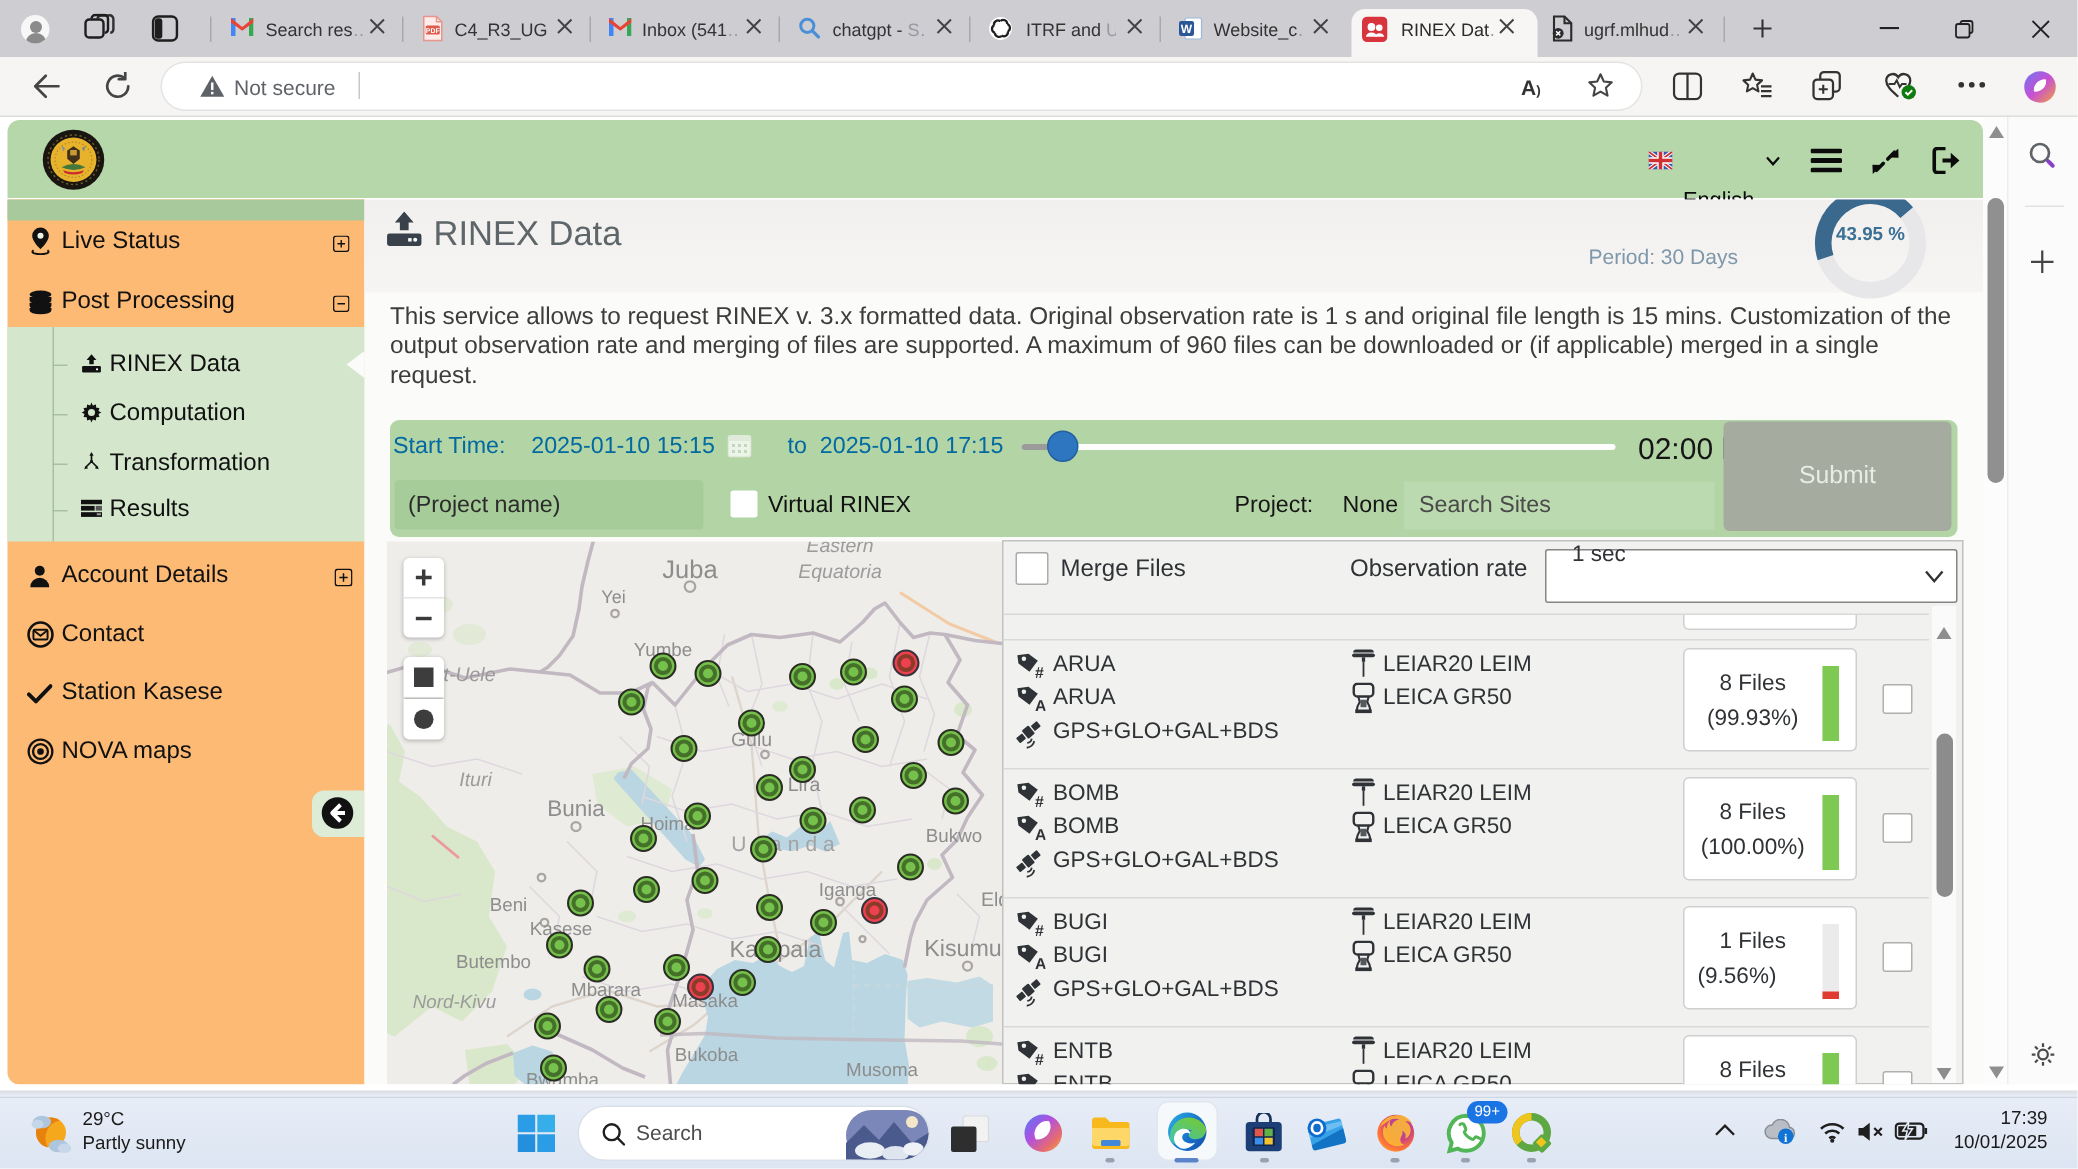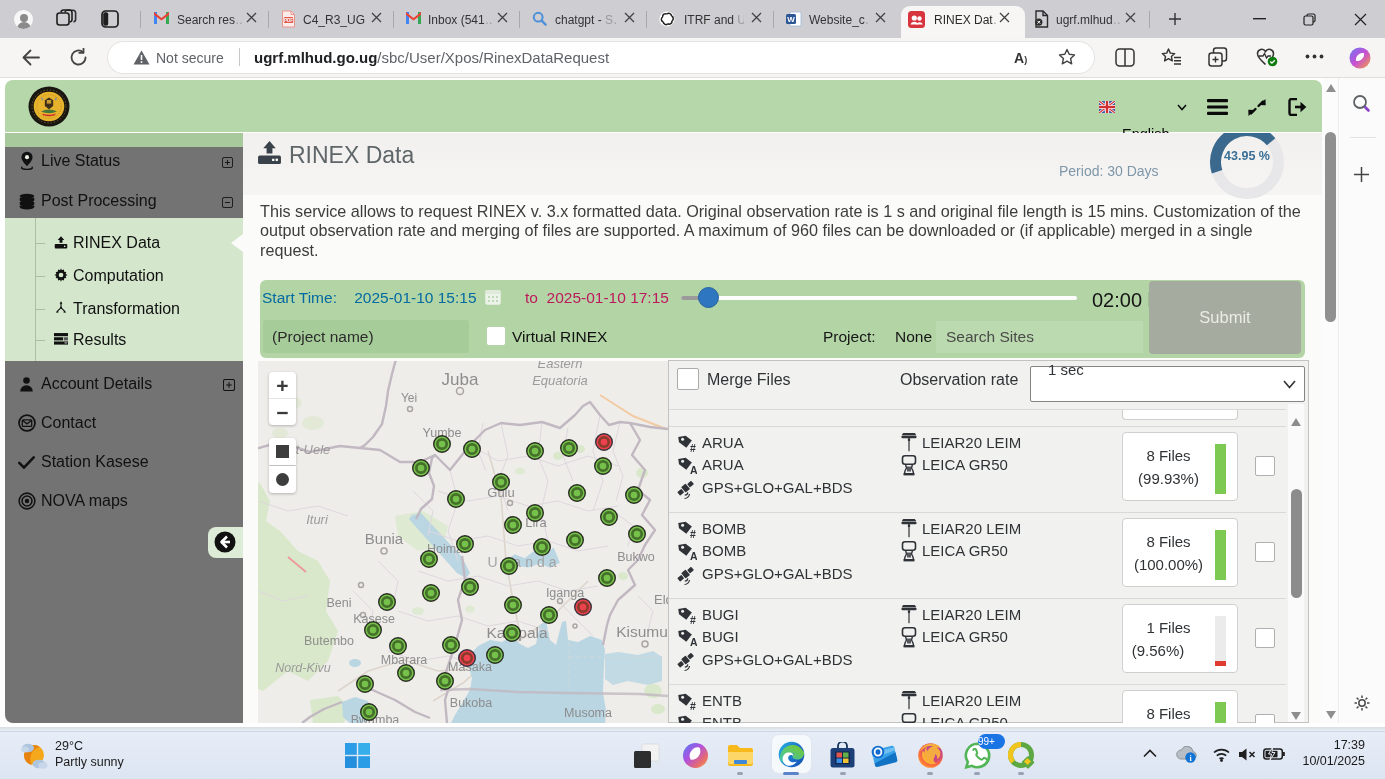--- a/index.html
+++ b/index.html
@@ -11,21 +11,21 @@
 .tab { position:absolute; top:9px; height:24px; font-size:12px; color:#333; white-space:nowrap; overflow:hidden; }
 .tabsep { position:absolute; top:11px; width:1px; height:17px; background:#a9a8ad; }
 .tx { position:absolute; top:12px; width:11px; height:11px; }
 .tx svg { display:block; }
 #activetab { position:absolute; left:901px; top:6px; width:124px; height:32px; background:#f7f6f5; border-radius:9px 9px 0 0; }
 
 #taskbar { position:absolute; left:0; top:731px; width:1385px; height:48px; background:linear-gradient(#e7edf7,#dce5f2); border-top:1px solid #ced6e4; }
 
 #page { position:absolute; left:0; top:78px; width:1322px; height:645px; background:#fff; overflow:hidden; }
 #sitehead { position:absolute; left:5px; top:2px; width:1317px; height:52px; background:#b5d7aa; border-radius:8px 8px 0 0; }
-#sidebar { position:absolute; left:5px; top:55px; width:238px; height:590px; background:#737373; border-radius:0 0 0 8px; font-size:16px; color:#111; }
+#sidebar { position:absolute; left:5px; top:55px; width:238px; height:590px; background:#fdba74; border-radius:0 0 0 8px; font-size:16px; color:#111; }
 #content { position:absolute; left:243px; top:55px; width:1079px; height:590px; background:#fbfbfa; overflow:hidden; }
 
 #scrollbar { position:absolute; left:1322px; top:78px; width:16px; height:645px; background:#fcfcfc; }
 #esidebar { position:absolute; left:1338px; top:78px; width:47px; height:645px; background:#fbfbfb; border-left:1px solid #ededed; }
 </style>
 </head>
 <body>
 <div id="tabbar">
 
   <div class="abs" style="left:14px;top:10px;width:19px;height:19px;border-radius:50%;background:#f7f7f7;overflow:hidden;">
@@ -186,21 +186,20 @@
     </svg>
 
   <div class="abs" style="left:108px;top:4px;width:986px;height:31px;background:#fff;border-radius:16px;box-shadow:0 0 0 1px #e4e3e2;"></div>
   <svg class="abs" style="left:133px;top:12px" width="17" height="15" viewBox="0 0 17 15">
       <path d="M8.5 0.5 L16.5 14.5 H0.5 Z" fill="#5f6368"></path>
       <rect x="7.7" y="5" width="1.6" height="5" fill="#fff"></rect>
       <rect x="7.7" y="11.2" width="1.6" height="1.7" fill="#fff"></rect>
     </svg>
   <div class="abs" style="left:156px;top:12px;font-size:14px;color:#5f6368;">Not secure</div>
   <div class="abs" style="left:239px;top:10px;width:1px;height:18px;background:#c8c7c6;"></div>
-  <div class="abs" style="left:254px;top:11px;font-size:15px;color:#202124;"><b>ugrf.mlhud.go.ug</b><span style="color:#5f6368">/sbc/User/Xpos/RinexDataRequest</span></div>
 
   <div class="abs" style="left:1014px;top:12px;font-size:14px;color:#333;font-weight:bold;">A<span style="font-size:9px;">)</span></div>
   <svg class="abs" style="left:1058px;top:10px" width="18" height="18" viewBox="0 0 18 18">
       <path d="M9 1.5 L11.2 6.3 L16.5 6.9 L12.6 10.5 L13.7 15.8 L9 13.1 L4.3 15.8 L5.4 10.5 L1.5 6.9 L6.8 6.3 Z" fill="none" stroke="#444" stroke-width="1.4" stroke-linejoin="round"></path>
     </svg>
 
   <svg class="abs" style="left:1115px;top:10px" width="20" height="19" viewBox="0 0 20 19">
       <rect x="1" y="1" width="18" height="17" rx="3.5" fill="none" stroke="#333" stroke-width="1.5"></rect>
       <path d="M10 1 V18" stroke="#333" stroke-width="1.5"></path>
       <path d="M7.2 7 L5 9.5 L7.2 12 M12.8 7 L15 9.5 L12.8 12" stroke="#333" stroke-width="1.4" fill="none" stroke-linecap="round" stroke-linejoin="round" opacity="0"></path>
@@ -406,21 +405,21 @@
         <rect x="0.5" y="1.5" width="15" height="3.5" fill="#dfeadb"></rect>
         <g fill="#c2d8bb">
           <rect x="3" y="7" width="2" height="2"></rect>
           <rect x="7" y="7" width="2" height="2"></rect>
           <rect x="11" y="7" width="2" height="2"></rect>
           <rect x="3" y="11" width="2" height="2"></rect>
           <rect x="7" y="11" width="2" height="2"></rect>
           <rect x="11" y="11" width="2" height="2"></rect>
         </g>
       </svg>
-    <div class="abs" style="left:282px;top:156px;font-size:15.5px;color:#be185d;">to&nbsp;&nbsp;2025-01-10 17:15</div>
+    <div class="abs" style="left:282px;top:156px;font-size:15.5px;color:#0369a1;">to&nbsp;&nbsp;2025-01-10 17:15</div>
     <div class="abs" style="left:438px;top:162.5px;width:396px;height:4px;background:#fdfdfd;border-radius:2px;"></div>
     <div class="abs" style="left:438px;top:162.5px;width:28px;height:4px;background:#9b9b9b;border-radius:2px;"></div>
     <div class="abs" style="left:455px;top:154px;width:21px;height:21px;border-radius:50%;background:#2e77c0;border:1px solid #2260a0;"></div>
     <div class="abs" style="left:849px;top:156px;font-size:20px;color:#161616;">02:00 h</div>
     <div class="abs" style="left:906px;top:148px;width:152px;height:73px;background:#a5ab9e;border-radius:4px;"></div>
     <div class="abs" style="left:906px;top:175px;width:152px;text-align:center;font-size:16.5px;color:#e9ece5;">Submit</div>
     <div class="abs" style="left:20px;top:187px;width:206px;height:33px;background:#a6cc99;border-radius:3px;"></div>
     <div class="abs" style="left:29px;top:195px;font-size:15.5px;color:#2c2c2c;">(Project name)</div>
     <div class="abs" style="left:244px;top:194px;width:18px;height:18px;background:#fff;border-radius:2px;"></div>
     <div class="abs" style="left:269px;top:195px;font-size:15.5px;color:#111;">Virtual RINEX</div>
@@ -937,20 +936,35 @@
 
   <svg class="abs" style="left:345px;top:11px" width="25" height="25" viewBox="0 0 25 25">
       <g fill="#2795e0">
         <rect x="0" y="0" width="11.8" height="11.8" fill="#2b9ce6"></rect>
         <rect x="13.2" y="0" width="11.8" height="11.8" fill="#35aeea"></rect>
         <rect x="0" y="13.2" width="11.8" height="11.8" fill="#2490dd"></rect>
         <rect x="13.2" y="13.2" width="11.8" height="11.8" fill="#2b9ce6"></rect>
       </g>
     </svg>
 
+  <div class="abs" style="left:385px;top:5px;width:235px;height:37px;background:#fff;border:1px solid #dbe1ea;border-radius:19px;overflow:hidden;">
+    <svg class="abs" style="left:15px;top:10px" width="16" height="16" viewBox="0 0 16 16">
+        <circle cx="6.8" cy="6.8" r="5.3" fill="none" stroke="#1f1f1f" stroke-width="1.6"></circle>
+        <path d="M10.8 10.8 L15 15" stroke="#1f1f1f" stroke-width="1.6" stroke-linecap="round"></path>
+      </svg>
+    <div class="abs" style="left:38px;top:9px;font-size:14px;color:#4d4d4d;">Search</div>
+    <svg class="abs" style="left:178px;top:2px" width="57" height="34" viewBox="0 0 57 34">
+        <rect width="57" height="34" rx="17" fill="#7b87b8"></rect>
+        <path d="M0 22 L12 10 L22 20 L32 8 L44 22 L57 14 V34 H0 Z" fill="#4a5a8c"></path>
+        <ellipse cx="16" cy="27" rx="10" ry="5.5" fill="#e9edf4"></ellipse>
+        <ellipse cx="33" cy="29" rx="9" ry="5" fill="#dfe5ef"></ellipse>
+        <ellipse cx="45" cy="26" rx="7" ry="4.5" fill="#eef1f6"></ellipse>
+        <circle cx="44" cy="8" r="4" fill="#f3e6c9"></circle>
+      </svg>
+  </div>
 
   <svg class="abs" style="left:633px;top:11px" width="27" height="27" viewBox="0 0 27 27">
       <rect x="9" y="1" width="17" height="17" rx="1.5" fill="#f2f2f2" stroke="#d9d9d9" stroke-width="0.8"></rect>
       <rect x="1" y="8" width="17" height="17" rx="1.5" fill="#1d1d1d" opacity="0.92"></rect>
     </svg>
   <svg class="abs" style="left:682px;top:10px" width="27" height="27" viewBox="0 0 27 27">
       <defs>
         <linearGradient id="cop2" x1="0" y1="0" x2="1" y2="1">
           <stop offset="0" stop-color="#4f7df2"></stop>
           <stop offset="0.4" stop-color="#b050e0"></stop>
@@ -1018,21 +1032,21 @@
       <path d="M13.5 1.8 a11.7 11.7 0 0 1 0 23.4 a11.6 11.6 0 0 1 -5.6 -1.4 l-5.6 1.5 l1.5 -5.4 a11.7 11.7 0 0 1 9.7 -18.1 Z" fill="#fff" stroke="#52b556" stroke-width="2.6"></path>
       <path d="M9.3 7.8 c0.3 -0.7 0.7 -0.7 1 -0.7 l0.9 0 c0.3 0 0.6 0.1 0.9 0.8 c0.3 0.8 1.1 2.7 1.1 2.7 s0.2 0.4 -0.1 0.8 l-0.8 1 s-0.2 0.3 0 0.7 c0.3 0.5 1.1 1.8 2.2 2.7 c1.2 1.1 2.6 1.5 3 1.7 c0.4 0.2 0.7 0.1 0.9 -0.2 l1.2 -1.2 c0.3 -0.3 0.7 -0.2 0.9 -0.1 c0.3 0.1 2.1 1 2.1 1" fill="none" stroke="#52b556" stroke-width="2" stroke-linecap="round"></path>
     </svg>
   <svg class="abs" style="left:1008px;top:10px" width="28" height="28" viewBox="0 0 28 28">
       <circle cx="13" cy="13" r="10.5" fill="none" stroke="#5da842" stroke-width="5"></circle>
       <path d="M13 2.5 a10.5 10.5 0 0 0 -8 17.3" fill="none" stroke="#f0c61e" stroke-width="5"></path>
       <rect x="15.5" y="15.5" width="9.5" height="9.5" rx="1.5" transform="rotate(45 20 20)" fill="#5da842"></rect>
       <rect x="17" y="17" width="5" height="5" transform="rotate(45 19.5 19.5)" fill="#f0c61e"></rect>
     </svg>
 
-  <div class="abs" style="left:978px;top:2px;width:27px;height:15px;background:#1b74e4;border-radius:9px;color:#fff;font-size:10px;line-height:16px;">99+</div>
+  <div class="abs" style="left:978px;top:2px;width:27px;height:15px;background:#1b74e4;border-radius:9px;color:#fff;font-size:10px;text-align:center;line-height:16px;">99+</div>
 
   <div class="abs" style="left:737px;top:40px;width:6px;height:3px;background:#98a2b3;border-radius:2px;"></div>
   <div class="abs" style="left:783px;top:40px;width:16px;height:3px;background:#5b83c9;border-radius:2px;"></div>
   <div class="abs" style="left:840px;top:40px;width:6px;height:3px;background:#98a2b3;border-radius:2px;"></div>
   <div class="abs" style="left:927px;top:40px;width:6px;height:3px;background:#98a2b3;border-radius:2px;"></div>
   <div class="abs" style="left:974px;top:40px;width:6px;height:3px;background:#98a2b3;border-radius:2px;"></div>
   <div class="abs" style="left:1018px;top:40px;width:6px;height:3px;background:#98a2b3;border-radius:2px;"></div>
 
   <svg class="abs" style="left:1143px;top:17px" width="14" height="9" viewBox="0 0 14 9">
       <path d="M1 7.5 L7 1.5 L13 7.5" stroke="#1f1f1f" stroke-width="1.6" fill="none"></path>

